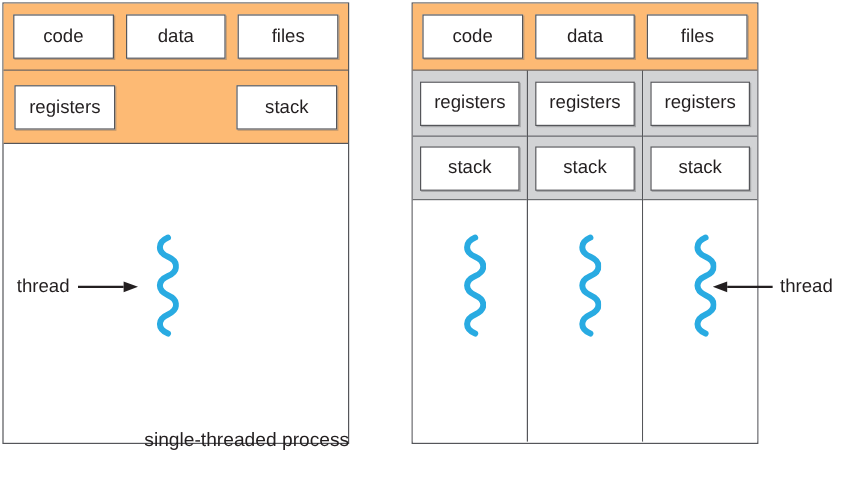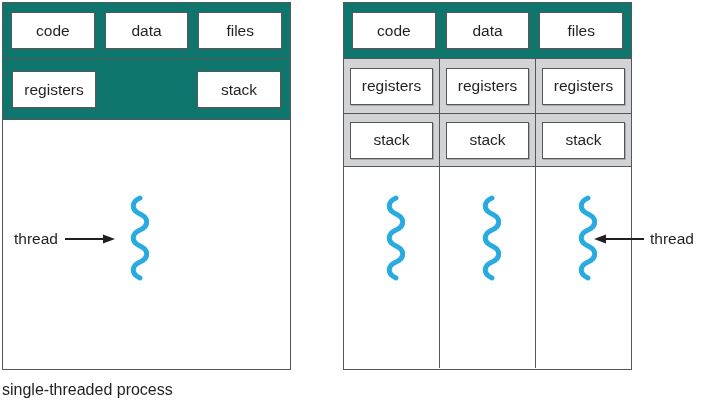--- a/index.html
+++ b/index.html
@@ -14,21 +14,21 @@
   .panel {
     position:absolute; top:2px;
     width:289px; height:368px;
     background:#ffffff;
     border:1.5px solid #55565a;
     box-sizing:border-box;
   }
   .panel-left  { left:2px; }
   .panel-right { left:343px; }
 
-  .band { background:#0f766e; box-sizing:border-box; }
+  .band { background:#fdba74; box-sizing:border-box; }
   .band-top {
     height:56px;
     border-bottom:1.5px solid #55565a;
     display:flex; align-items:center;
     padding:0 8px; gap:10px;
   }
   .wbox {
     background:#ffffff;
     border:1.5px solid #55565a;
     box-shadow:1px 1px 0 rgba(88,89,91,0.35);
@@ -72,22 +72,22 @@
   .thread-row-left .lbl { font-size:15.5px; margin-right:7px; }
   .thread-row-left .arrow { margin-right:8px; }
 
   .thread-row-right {
     position:absolute; left:594px; top:230px;
     display:flex; align-items:center; gap:6px;
   }
   .thread-row-right .lbl { font-size:15.5px; }
 
   .caption {
-    position:absolute; top:381px;
-    width:289px; text-align:left;
+    position:absolute; top:359px;
+    width:289px; text-align:right;
     font-size:16px;
   }
   .caption-left { left:2px; }
   .caption-right { left:343px; }
 
   svg { display:block; }
 </style>
 </head>
 <body>
 

